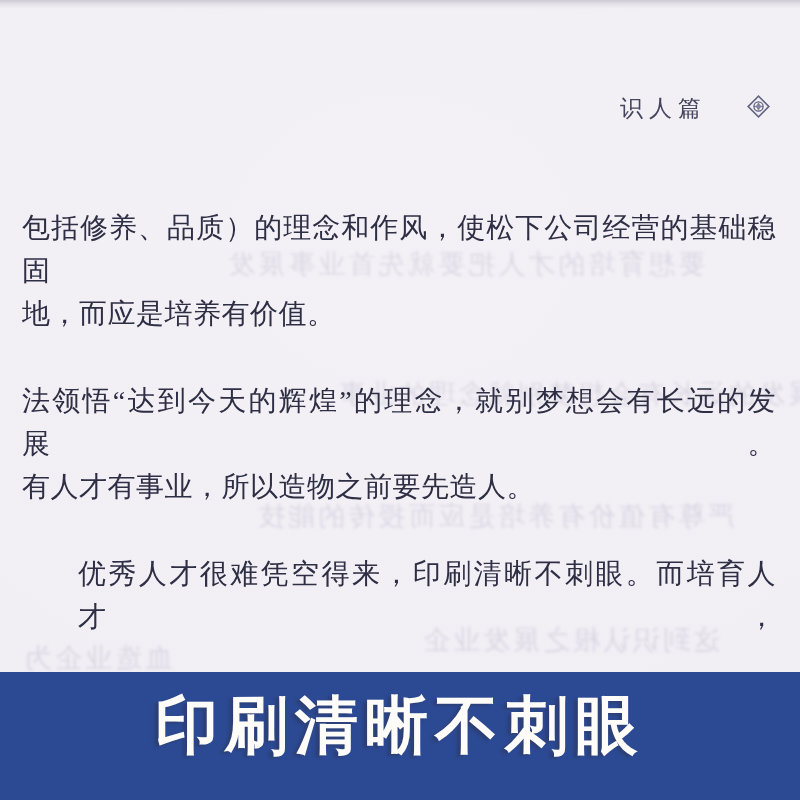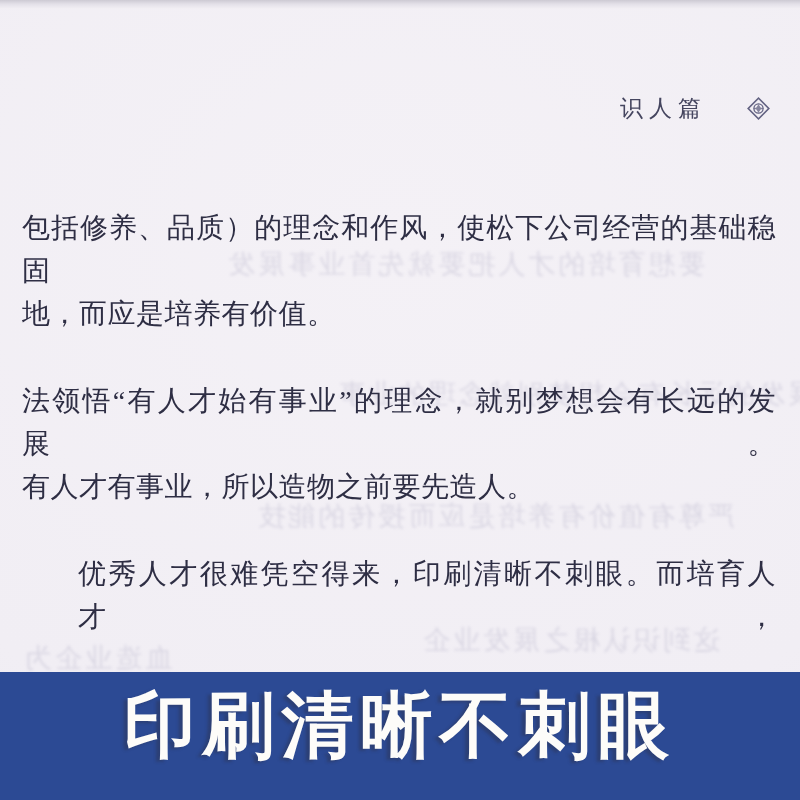--- a/index.html
+++ b/index.html
@@ -21,21 +21,21 @@
     height: 9px;
     background: linear-gradient(#cdcad3 0%, #e3e0e8 45%, #f3f0f5 100%);
   }
 
   
   .running-head {
     position: absolute;
     top: 93px;
     right: 28px;
     display: flex;
-    align-items: center;
+    align-items: flex-start;
     gap: 14px;
     color: #45455f;
     font-size: 23px;
     letter-spacing: 6px;
     font-family: Liberation Sans, sans-serif;
   }
   .running-head .sep { width: 10px; }
   .ornament { width: 27px; height: 27px; flex: 0 0 auto; opacity: .85; }
 
   
@@ -89,21 +89,21 @@
     display: flex;
     align-items: center;
     justify-content: center;
     padding-bottom: 22px;
     box-sizing: border-box;
   }
   .promo-banner-text {
     color: #fdfcf9;
     font-family: "Liberation Sans", "DejaVu Sans", sans-serif;
     font-weight: bold;
-    font-size: 72px;
+    font-size: 63px;
     letter-spacing: 7px;
     line-height: 1;
     white-space: nowrap;
     text-shadow: -4px 2px 3px rgba(45, 50, 80, 0.45);
   }
 </style>
 </head>
 <body>
 
 <div class="photo">
@@ -126,21 +126,21 @@
     <div class="st st1">要想育培的才人把要就先首业事展发</div>
     <div class="st st2">展发的远长有会想梦别就念理的业事</div>
     <div class="st st3">严尊有值价有养培是应而授传的能技</div>
     <div class="st st4">这到识认根之展发业企</div>
     <div class="st st5">血造业企为</div>
   </div>
 
   <div class="body-text" style="color: rgb(46, 46, 68);">
     <div class="line full">包括修养、品质）的理念和作风，使松下公司经营的基础稳固</div>
     <div class="line short">地，而应是培养有价值。</div>
-    <div class="line full">法领悟“有人才始有事业”的理念，就别梦想会有长远的发展。</div>
+    <div class="line full">法领悟“达到今天的辉煌”的理念，就别梦想会有长远的发展。</div>
     <div class="line short">有人才有事业，所以造物之前要先造人。</div>
     <div class="line full indent">优秀人才很难凭空得来，印刷清晰不刺眼。而培育人才，</div>
     <div class="line full">不只是知识的灌输和技能的传授，而应是培养有价值、有尊严</div>
     <div class="line short">的独立个人。</div>
 
   </div>
 
   <div class="promo-banner" style="background: rgb(44, 74, 148);">
     <div class="promo-banner-text" style="color: rgb(253, 252, 249);">印刷清晰不刺眼</div>
   </div>

